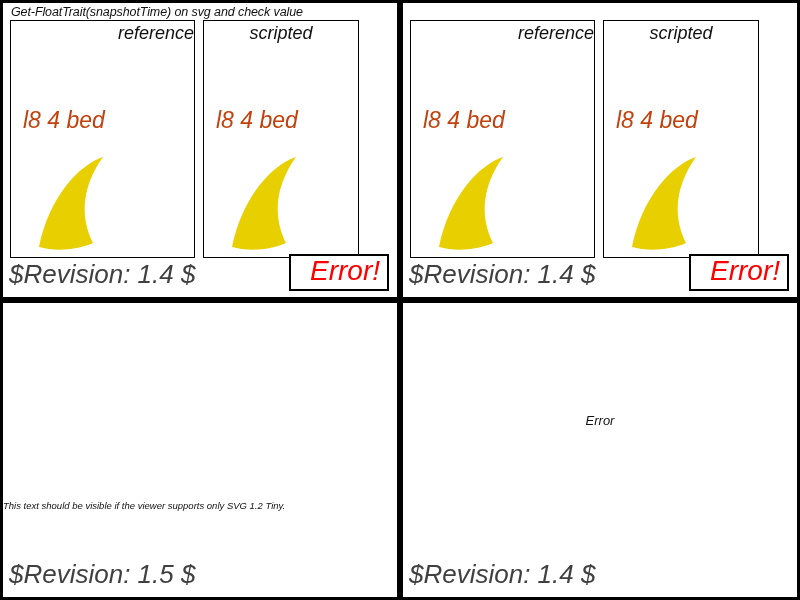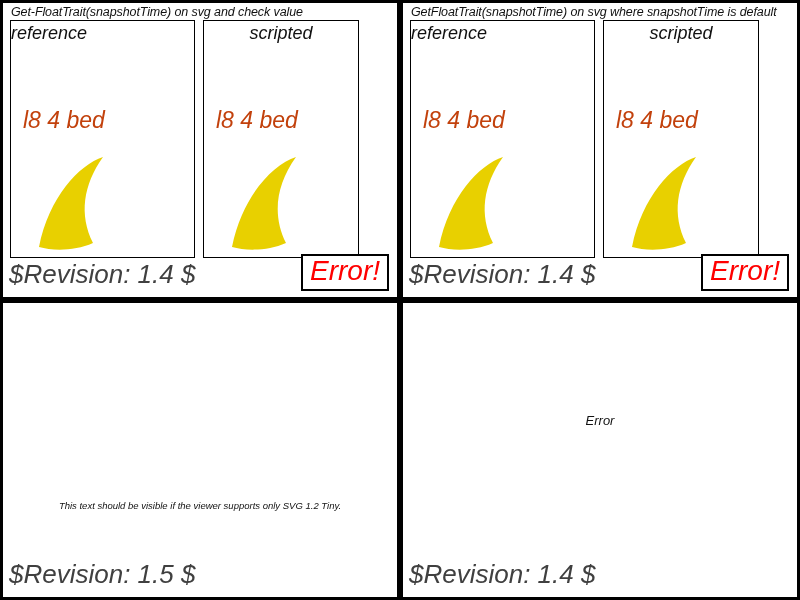--- a/index.html
+++ b/index.html
@@ -61,21 +61,21 @@
 
   .panel-label {
     position: absolute;
     top: 2px;
     left: 0;
     right: 0;
     text-align: center;
     font-size: 18px;
     color: #111111;
   }
-  .panel.reference .panel-label { text-align: left; }
+  .panel.reference .panel-label { text-align: right; }
   .panel.scripted  .panel-label { text-align: center; }
 
   .trait-text {
     position: absolute;
     left: 12px;
     top: 86px;
     font-size: 23px;
     color: #c2410c;
     white-space: nowrap;
   }
@@ -97,36 +97,36 @@
     white-space: nowrap;
   }
 
   .error-box {
     position: absolute;
     right: 8px;
     bottom: 6px;
     box-sizing: border-box;
     border: 2px solid #000000;
     background: #ffffff;
-    padding: 0px 7px 3px 7px;
+    padding: 0px 7px 3px 19px;
   }
   .error-text {
     font-size: 28px;
     color: #ff0000;
     line-height: 1.08;
     white-space: nowrap;
   }
 
   
   .tiny-note {
     position: absolute;
     left: 0;
     right: 0;
     top: 197px;
-    text-align: center;
+    text-align: left;
     font-size: 9.5px;
     color: #111111;
   }
 
   .failed-text {
     position: absolute;
     left: 0;
     right: 0;
     top: 110px;
     text-align: center;
@@ -165,21 +165,20 @@
 
     <div class="revision">$Revision: 1.4 $</div>
 
     <div class="error-box">
       <div class="error-text">Error!</div>
     </div>
   </div>
 
   <div class="quad tr">
 
-    <div class="test-title">GetFloatTrait(snapshotTime) on svg where snapshotTime is default</div>
 
     <div class="panel reference">
       <div class="panel-label">reference</div>
       <div class="trait-text">l8 4 bed</div>
       <div class="moon-wrap">
         <svg viewBox="0 0 140 110" width="140" height="110" aria-hidden="true">
           <path d="M18 96 C 28 46, 58 14, 82 6 C 62 34, 58 64, 72 92 C 54 100, 32 100, 18 96 Z" fill="#e8d000"></path>
         </svg>
       </div>
     </div>

